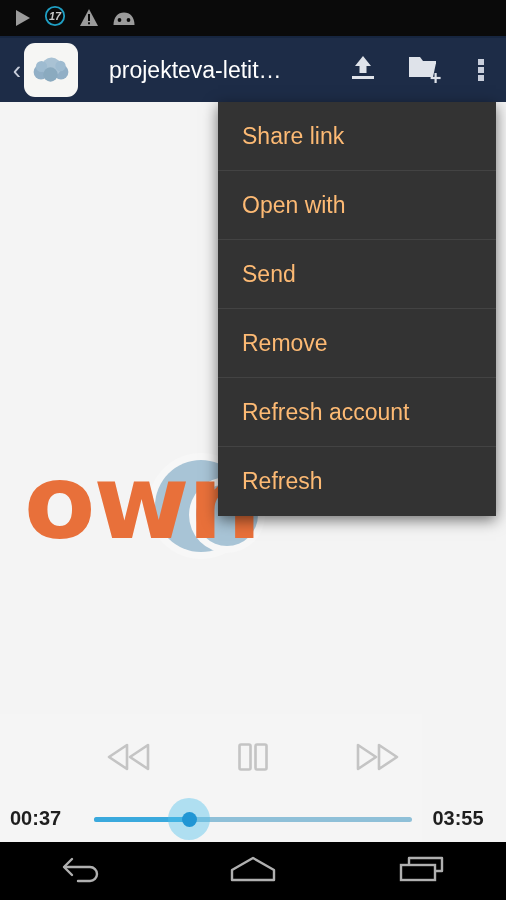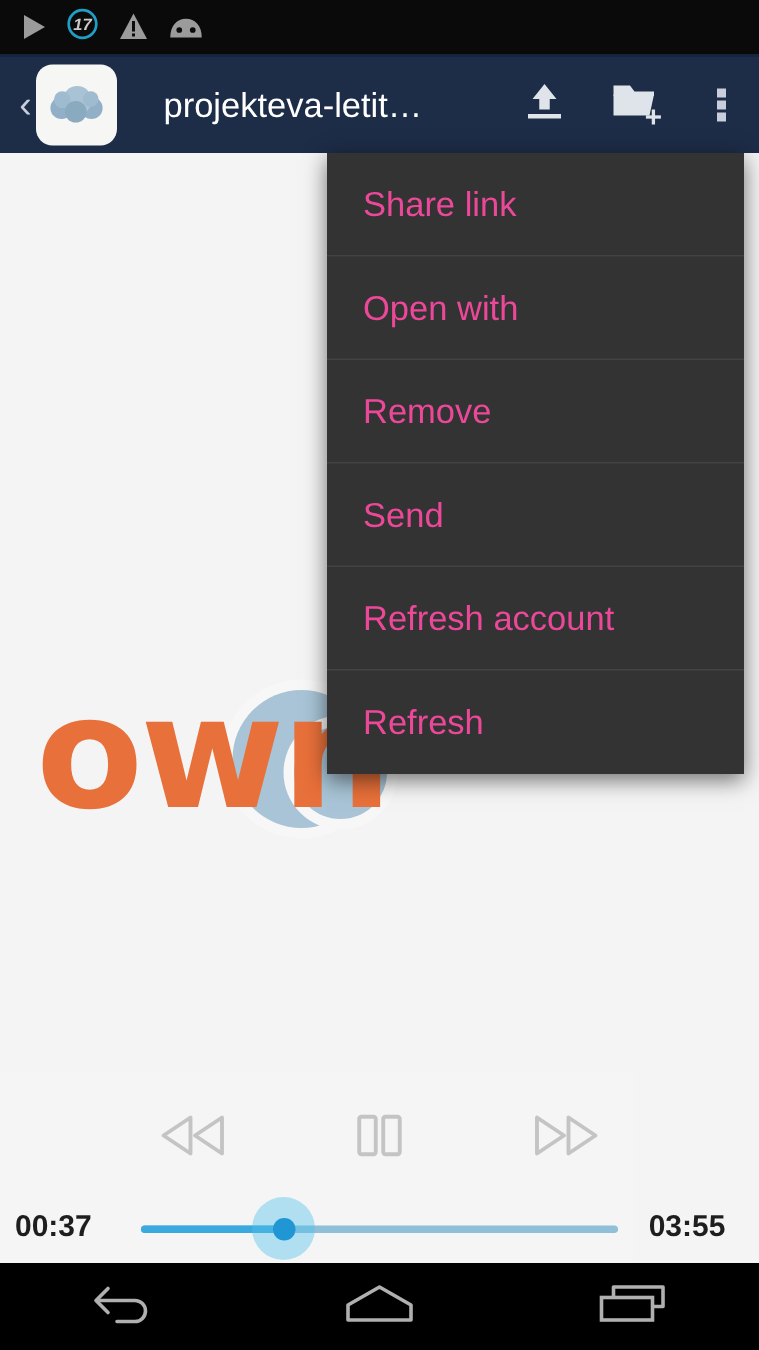--- a/index.html
+++ b/index.html
@@ -87,21 +87,21 @@
 
   
   #overflow-menu{
     position:absolute; top:102px; left:218px;
     width:278px; background:#333333;
     box-shadow:0 4px 14px rgba(0,0,0,0.55);
     z-index:20;
   }
   .menu-item{
     height:69px; display:flex; align-items:center;
-    padding-left:24px; color:#ec4899; font-size:23px;
+    padding-left:24px; color:#fdba74; font-size:23px;
     border-bottom:1px solid #434343;
   }
   .menu-item:last-child{ border-bottom:none; }
 
   
   #media-controls{
     position:absolute; top:714px; left:0; width:422px; height:128px;
     background:#f5f5f5;
   }
   #transport{
@@ -240,24 +240,24 @@
 </div>
 
 <div id="overflow-menu">
   <div class="menu-item">
     <span>Share link</span>
   </div>
   <div class="menu-item">
     <span>Open with</span>
   </div>
   <div class="menu-item">
+    <span>Send</span>
+  </div>
+  <div class="menu-item">
     <span>Remove</span>
-  </div>
-  <div class="menu-item">
-    <span>Send</span>
   </div>
   <div class="menu-item">
     <span>Refresh account</span>
   </div>
   <div class="menu-item">
     <span>Refresh</span>
   </div>
 </div>
 
 <div id="media-controls">

